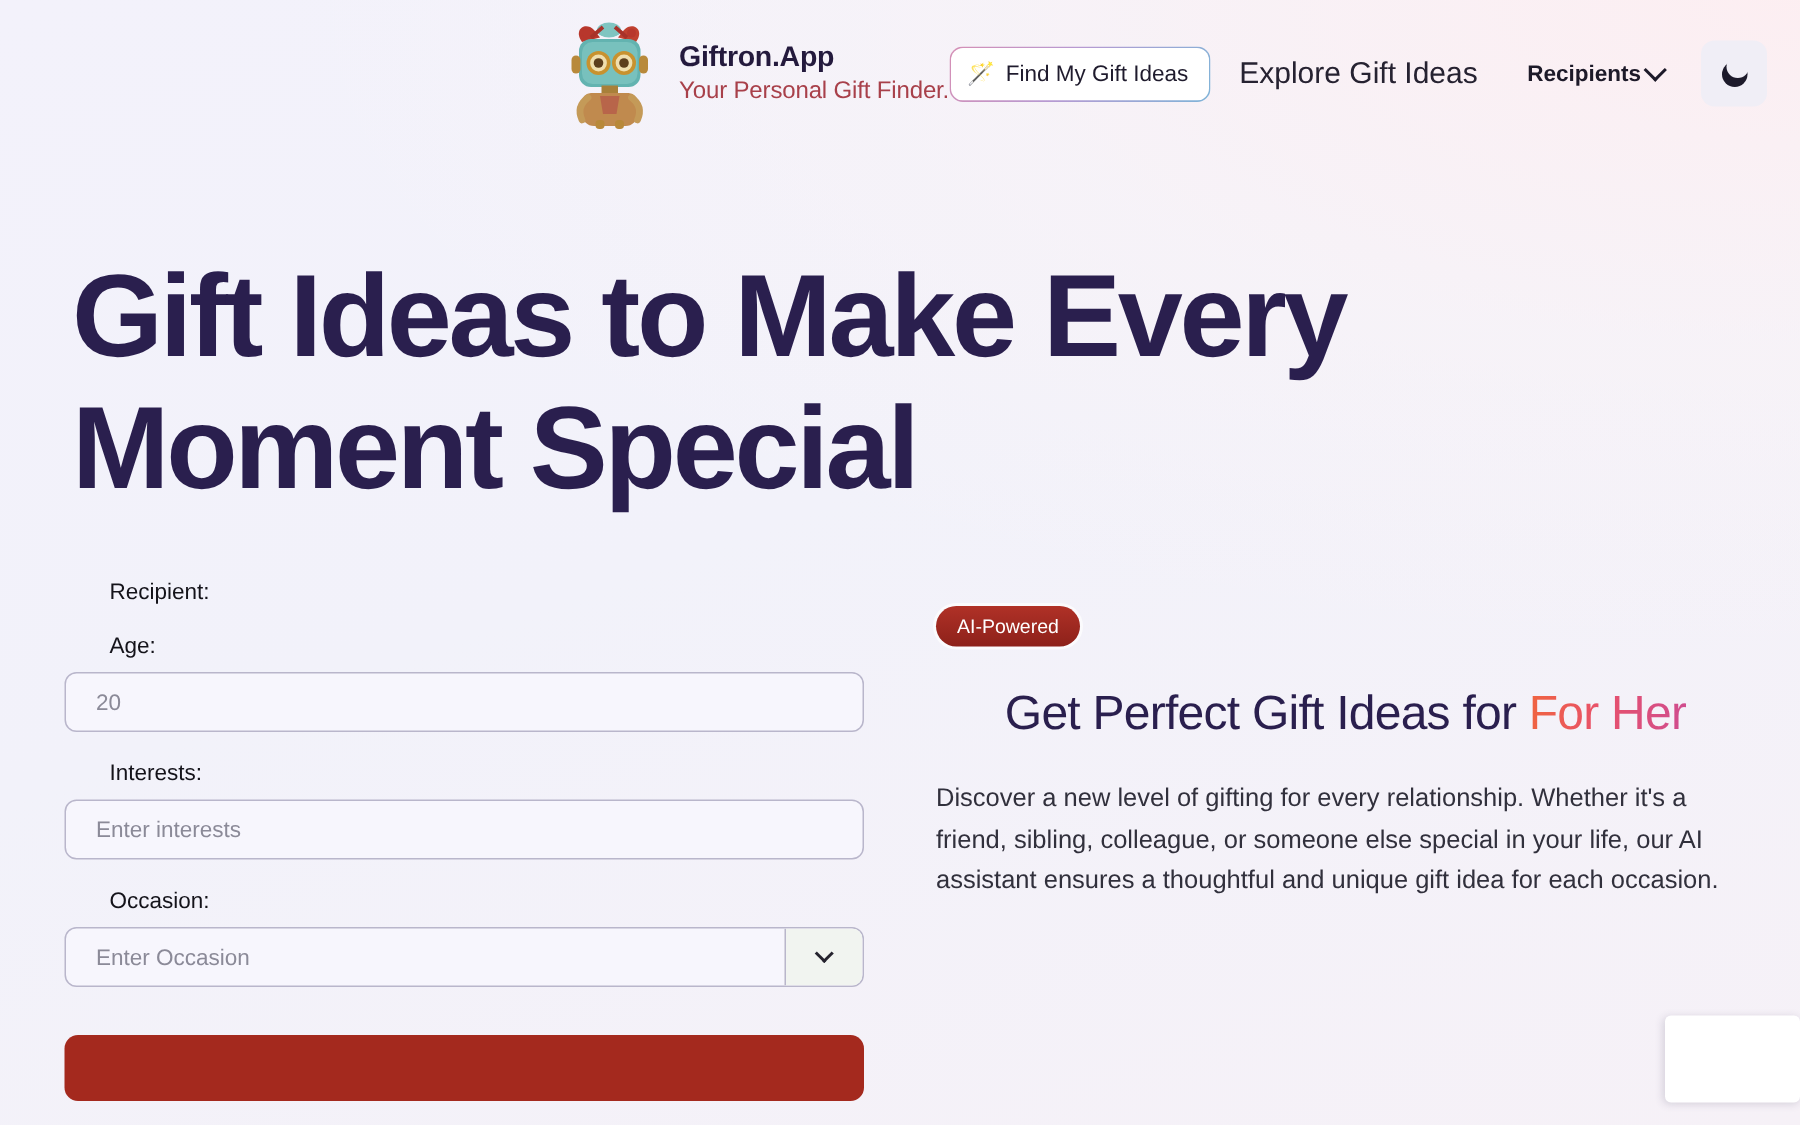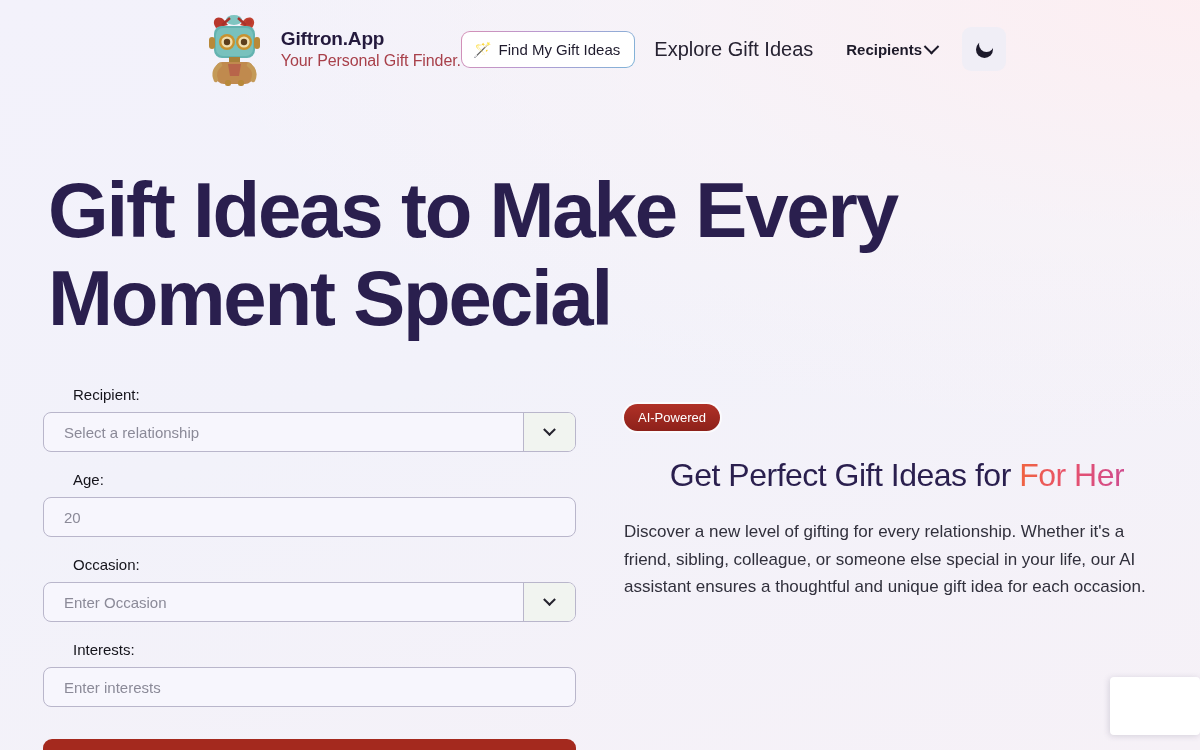--- a/index.html
+++ b/index.html
@@ -17,21 +17,21 @@
       linear-gradient(160deg, #f3f2fb 0%, #f2f2fa 45%, #f6f1f7 100%);
     color: #2b2145;
     -webkit-font-smoothing: antialiased;
   }
 
   
   .header {
     height: 82px;
     display: flex;
     align-items: center;
-    justify-content: center;
+    justify-content: flex-end;
     padding: 16px 22px 0 30px;
   }
 
   .brand {
     display: flex;
     align-items: center;
     gap: 13px;
   }
 
   .robot-logo {
@@ -321,52 +321,46 @@
 <div class="hero">
   <h1>Gift Ideas to Make Every Moment Special</h1>
 </div>
 
 <div class="columns">
 
   <form class="form-col">
 
     <div class="field-group">
       <label class="field-label">Recipient:</label>
-      <div class="control">
-        <div class="text-part">Select a relationship</div>
-        <div class="drop-part">
-          <i class="chev"></i>
-        </div>
-      </div>
     </div>
 
     <div class="field-group">
       <label class="field-label">Age:</label>
       <div class="control">
         <div class="text-part">20</div>
+      </div>
+    </div>
+
+    <div class="field-group">
+      <label class="field-label">Interests:</label>
+      <div class="control">
+        <div class="text-part">Enter interests</div>
       </div>
     </div>
 
     <div class="field-group">
       <label class="field-label">Occasion:</label>
       <div class="control">
         <div class="text-part">Enter Occasion</div>
         <div class="drop-part">
           <i class="chev"></i>
         </div>
       </div>
     </div>
 
-    <div class="field-group">
-      <label class="field-label">Interests:</label>
-      <div class="control">
-        <div class="text-part">Enter interests</div>
-      </div>
-    </div>
-
     <button class="submit-btn" type="submit"></button>
   </form>
 
   <div class="info-col">
     <span class="badge">AI-Powered</span>
     <h2 class="info-title"><span>Get Perfect Gift Ideas for </span><span class="accent">For Her</span></h2>
     <p class="info-body">Discover a new level of gifting for every relationship. Whether it's a friend, sibling, colleague, or someone else special in your life, our AI assistant ensures a thoughtful and unique gift idea for each occasion.</p>
   </div>
 </div>
 

